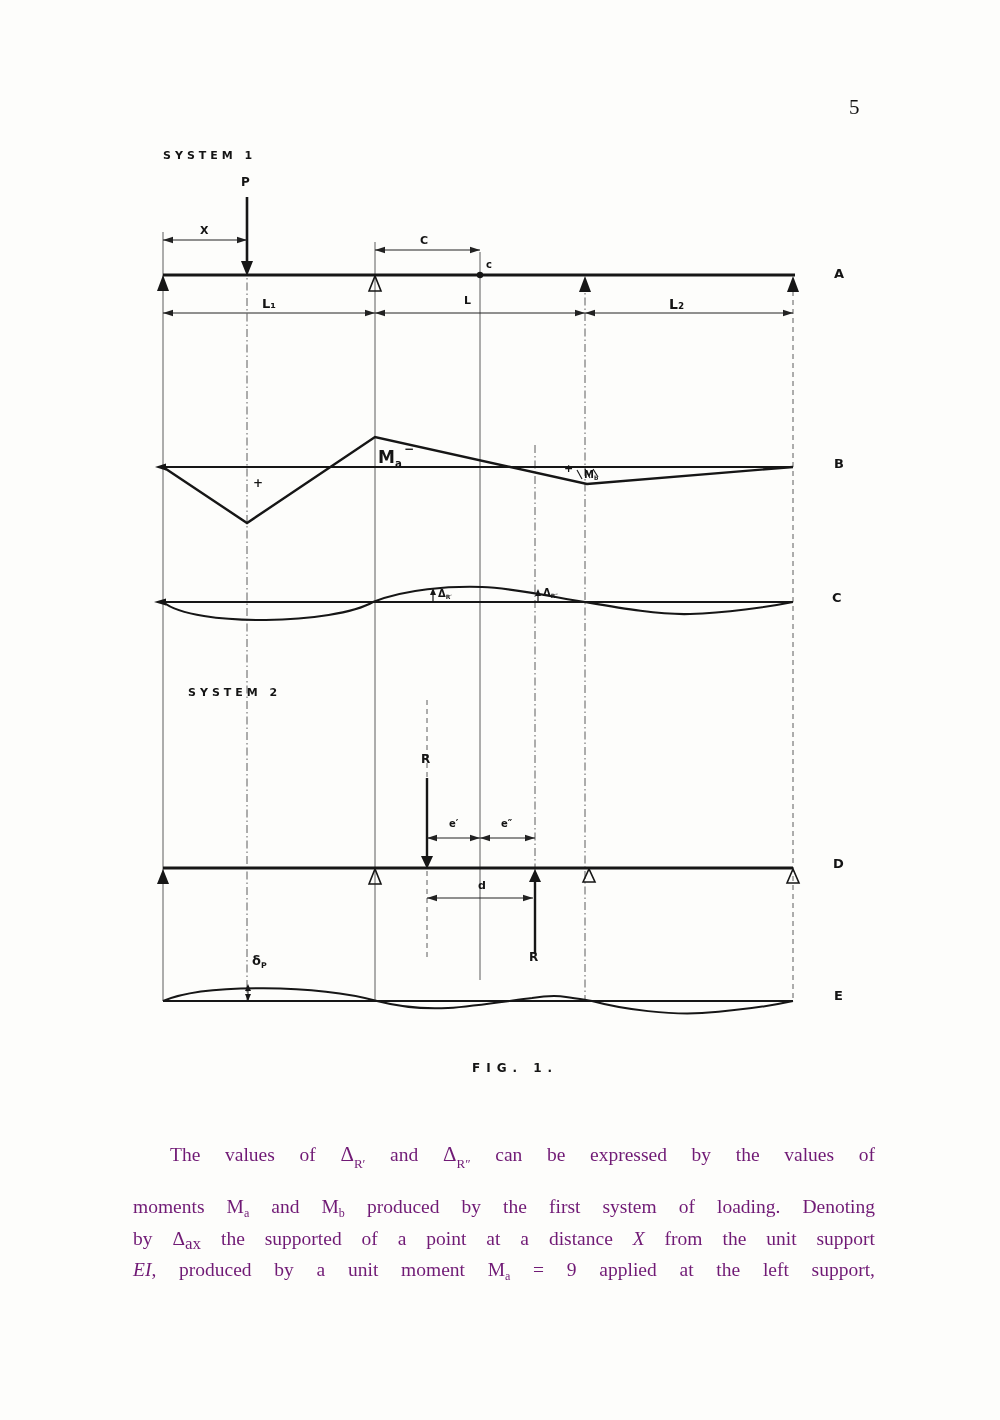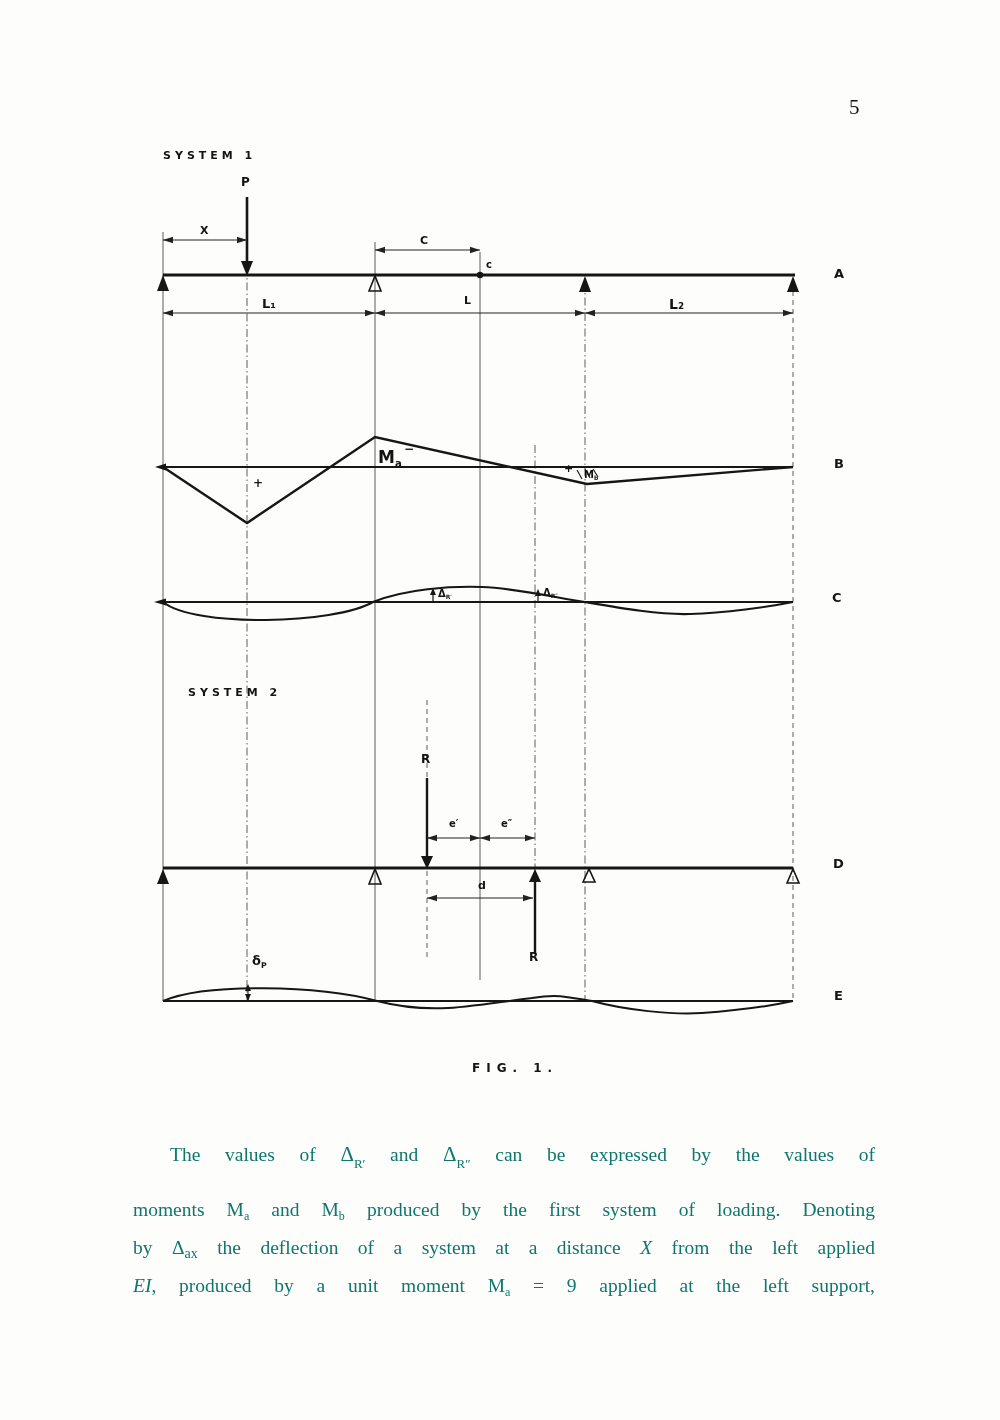--- a/index.html
+++ b/index.html
@@ -15,27 +15,27 @@
   }
   .lbl sub { font-size:0.6em; vertical-align:-0.4em; letter-spacing:0; }
   .ls4 { letter-spacing:4px; }
   .pageno {
     position:absolute; font-family:"Liberation Serif", serif;
     font-size:21px; color:#111;
   }
   .figcap { letter-spacing:6px; }
   .bodytext {
     position:absolute; left:133px; top:1136px; width:742px;
-    font-family:"Liberation Serif", serif; font-size:19.5px; color:#0f766e;
+    font-family:"Liberation Serif", serif; font-size:19.5px; color:#701a75;
   }
-  .bt-line { text-align:justify; text-align-last:justify; line-height:32px; }
+  .bt-line { text-align:justify; text-align-last:justify; line-height:26px; }
   .bt-first { padding-left:37px; line-height:36px; margin-bottom:12px; }
   .msub { font-size:13px; vertical-align:-7px; }
   .ssub { font-size:12px; vertical-align:-4px; }
-  .tsub { font-size:14px; vertical-align:-4px; }
+  .tsub { font-size:17px; vertical-align:-4px; }
   .it { font-style:italic; }
   .bigdelta { font-size:21px; }
 </style>
 </head>
 <body>
 
 <div class="page">
 
   <svg width="1000" height="1420" viewBox="0 0 1000 1420">
 
@@ -175,17 +175,17 @@
   <span class="lbl" style="left:478px; top:880px; font-size:11px;">d</span>
   <span class="lbl" style="left:529px; top:951px; font-size:12px;">R</span>
 
   <span class="lbl" style="left:252px; top:954px; font-size:13px;"><span>δ</span><sub>P</sub></span>
 
   <span class="lbl figcap" style="left:430px; top:1062px; font-size:12px;margin-left:42px;">FIG.  1.</span>
 
   <div class="bodytext">
     <div class="bt-line bt-first"><span>The values of </span><span class="bigdelta">Δ</span><span class="msub">R′</span><span> and </span><span class="bigdelta">Δ</span><span class="msub">R″</span><span> can be expressed by the values of</span></div>
     <div class="bt-line"><span>moments M</span><span class="ssub">a</span><span> and M</span><span class="ssub">b</span><span> produced by the first system of loading. Denoting</span></div>
-    <div class="bt-line"><span>by Δ</span><span class="tsub">ax</span><span> the deflection of a system at a distance </span><span class="it">X</span><span> from the left applied</span></div>
+    <div class="bt-line"><span>by Δ</span><span class="tsub">ax</span><span> the supported of a point at a distance </span><span class="it">X</span><span> from the unit support</span></div>
     <div class="bt-line"><span class="it">EI</span><span>, produced by a unit moment  M</span><span class="ssub">a</span><span> = 9  applied at the left support,</span></div>
   </div>
 
 </div>
 
 </body></html>

